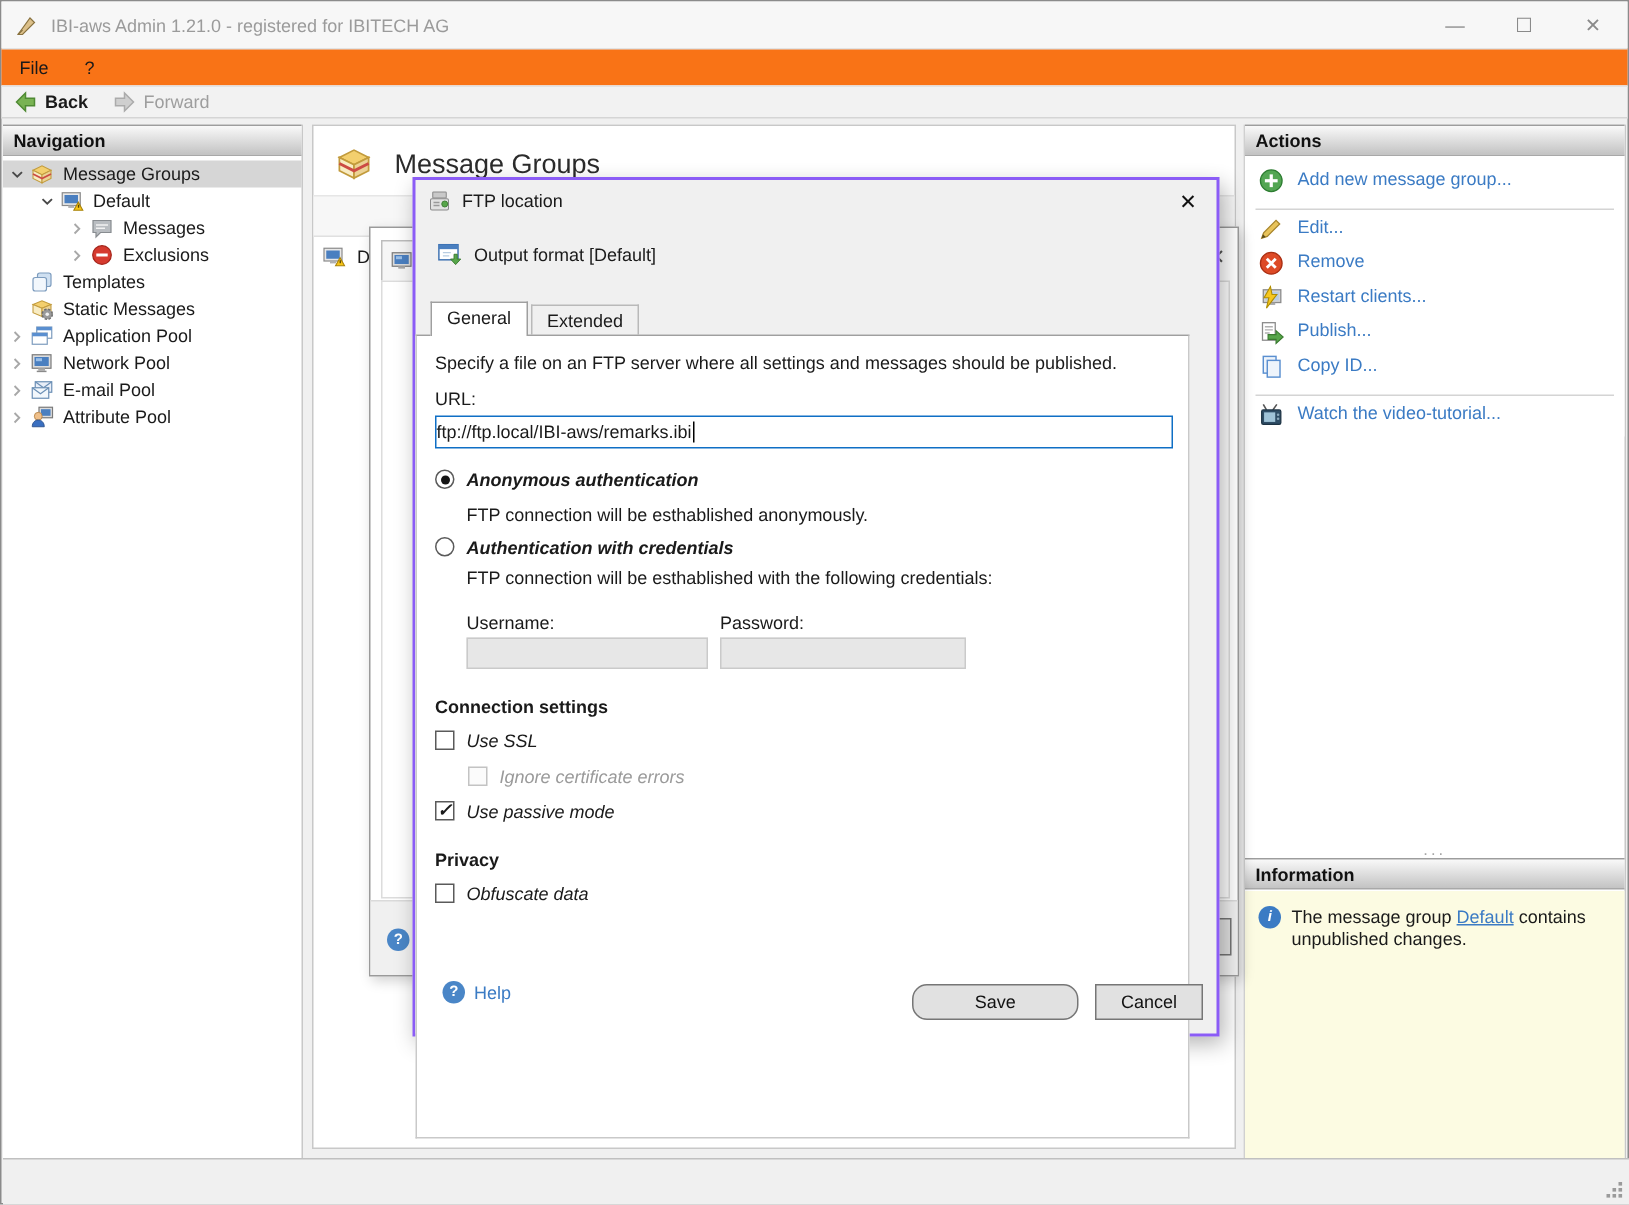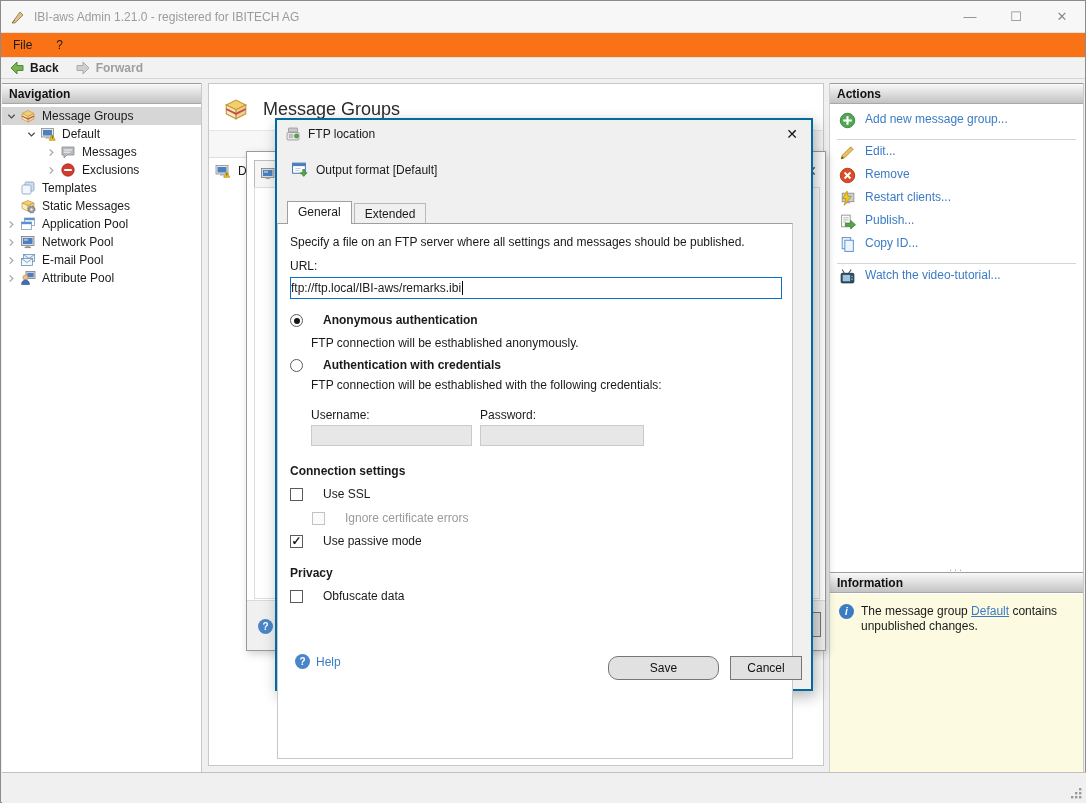--- a/index.html
+++ b/index.html
@@ -11,21 +11,21 @@
   .titlebar { position:absolute; left:0; top:0; width:100%; height:31px; background:#f7f7f7; display:flex; align-items:center; }
   .titlebar .appicon { margin:0 8px 0 9px; }
   .titlebar .title { color:#9b9b9b; font-size:12px; }
   .wincontrols { position:absolute; right:0; top:0; height:31px; display:flex; }
   .winbtn { width:46px; height:31px; display:flex; align-items:center; justify-content:center; color:#8a8a8a; font-size:13px; }
   .menubar { position:absolute; left:0; top:31px; width:100%; height:25px; background:#f97316; border-top:1px solid #e3e3e3; display:flex; align-items:center; }
   .menuitem { padding:0 12px; height:100%; display:flex; align-items:center; color:#1a1a1a; }
   .toolbar { position:absolute; left:0; top:56px; width:100%; height:22px; background:#f2f2f2; border-top:1px solid #e3e3e3; border-bottom:1px solid #d5d5d5; display:flex; align-items:center; }
   .toolbtn { display:flex; align-items:center; gap:5px; padding:0 8px; height:100%; }
   .toolbtn .lbl { font-weight:bold; color:#1a1a1a; }
-  .toolbtn.disabled .lbl { font-weight:bold; color:#9e9e9e; }
+  .toolbtn.disabled .lbl { font-weight:normal; color:#9e9e9e; }
 
   
   .panelheader { height:21px; line-height:20px; font-weight:bold; padding-left:7px; color:#111;
     background:linear-gradient(#f9f9f9,#c3c3c3); border-top:1px solid #9d9d9d; border-bottom:1px solid #a8a8a8; }
   .navpanel { position:absolute; left:1px; top:82px; width:200px; height:689px; background:#fff; border-right:1px solid #c8c8c8; }
   .tree { list-style:none; padding-top:3px; }
   .trow { height:18px; display:flex; align-items:center; white-space:nowrap; }
   .trow.sel { background:#d6d6d6; }
   .tw { width:18px; display:flex; justify-content:center; flex:0 0 18px; }
   .nico { width:18px; height:16px; flex:0 0 18px; display:flex; align-items:center; }
@@ -55,37 +55,37 @@
   
   .bgdialog { position:absolute; left:245px; top:150px; width:580px; height:500px; background:#fff; border:1px solid #9a9a9a; box-shadow:2px 3px 8px rgba(0,0,0,.18); }
   .bgdlg-tab { position:absolute; left:7px; top:8px; width:27px; height:27px; background:#f6f6f6; border:1px solid #bdbdbd; border-bottom:none; display:flex; align-items:center; justify-content:center; }
   .bgdlg-close { position:absolute; right:3px; top:11px; color:#555; font-size:14px; width:22px; text-align:center; }
   .bgdlg-inner { position:absolute; left:7px; top:35px; width:566px; height:412px; border:1px solid #dcdcdc; }
   .bgdlg-footer { position:absolute; left:0; bottom:0; width:100%; height:50px; background:#f0f0f0; border-top:1px solid #dadada; }
   .bgdlg-help { position:absolute; left:11px; bottom:16px; }
   .bgdlg-btnstub { position:absolute; right:4px; bottom:13px; width:18px; height:25px; background:#e1e1e1; border:1px solid #767676; }
 
   
-  .dialog { position:absolute; left:274px; top:117px; width:538px; height:573px; background:#f0f0f0; border:2px solid #0369a1; box-shadow:3px 5px 14px rgba(0,0,0,.3); }
+  .dialog { position:absolute; left:274px; top:117px; width:538px; height:573px; background:#f0f0f0; border:2px solid #8b5cf6; box-shadow:3px 5px 14px rgba(0,0,0,.3); }
   .dlg-titlebar { position:absolute; left:0; top:0; width:100%; height:28px; display:flex; align-items:center; }
   .dlg-titlebar .ticon { margin:0 7px 0 8px; }
   .dlg-close { position:absolute; right:6px; top:2px; width:26px; height:24px; display:flex; align-items:center; justify-content:center; font-size:14px; color:#111; }
   .dlg-sub { position:absolute; left:14px; top:41px; display:flex; align-items:center; gap:8px; }
   .tabs { position:absolute; left:10px; top:81px; display:flex; align-items:flex-end; }
   .tab { height:21px; padding:0 10px; line-height:20px; background:#f0f0f0; border:1px solid #b9b9b9; border-bottom:none; margin-right:2px; color:#1a1a1a; }
   .tab.active { background:#fff; height:23px; border-color:#9f9f9f; position:relative; z-index:2; }
   .page { position:absolute; left:0; top:103px; width:516px; height:536px; background:#fff; border:1px solid #c9c9c9; border-top-color:#9f9f9f; }
   .page .abs { position:absolute; }
   .sectionhead { font-weight:bold; }
   .radio { width:13px; height:13px; border:1px solid #5a5a5a; border-radius:50%; background:#fff; display:inline-block; position:relative; flex:0 0 13px; }
   .radio.on::after { content:""; position:absolute; left:2.5px; top:2.5px; width:6px; height:6px; border-radius:50%; background:#141414; }
   .cb { width:13px; height:13px; border:1px solid #5a5a5a; background:#fff; display:inline-block; position:relative; flex:0 0 13px; }
   .cb.checked::after { content:"\2713"; position:absolute; left:0.5px; top:-2px; font-size:12px; font-weight:bold; color:#1a1a1a; }
   .cb.disabled { border-color:#c3c3c3; background:#fbfbfb; }
-  .ctl-row { display:flex; align-items:flex-end; gap:20px; }
+  .ctl-row { display:flex; align-items:flex-start; gap:8px;font-style:italic; }
   .dim { color:#9a9a9a; }
   .fieldlbl { color:#1a1a1a; }
   .textbox { height:21px; background:#e7e7e7; border:1px solid #cacaca; }
   .urlbox { position:absolute; left:12px; top:53px; width:492px; height:22px; background:#fff; border:1px solid #0f6fc5; display:flex; align-items:center; padding-left:0; }
   .caret { display:inline-block; width:1px; height:14px; background:#000; margin-left:1px; }
   .dlg-footer-help { position:absolute; left:18px; top:534px; display:flex; align-items:center; gap:6px; color:#3b7bc4; }
   .btn { position:absolute; height:24px; background:#e1e1e1; border:1px solid #767676; text-align:center; line-height:22px; color:#111; }
   .btn.save { left:331px; top:536px; width:111px;border-radius:10px; }
   .btn.cancel { left:453px; top:536px; width:72px; }
   .helpicon { width:15px; height:15px; border-radius:50%; background:#4a86c7; color:#fff; font-size:10px; font-weight:bold; text-align:center; line-height:15px; flex:0 0 15px; }

